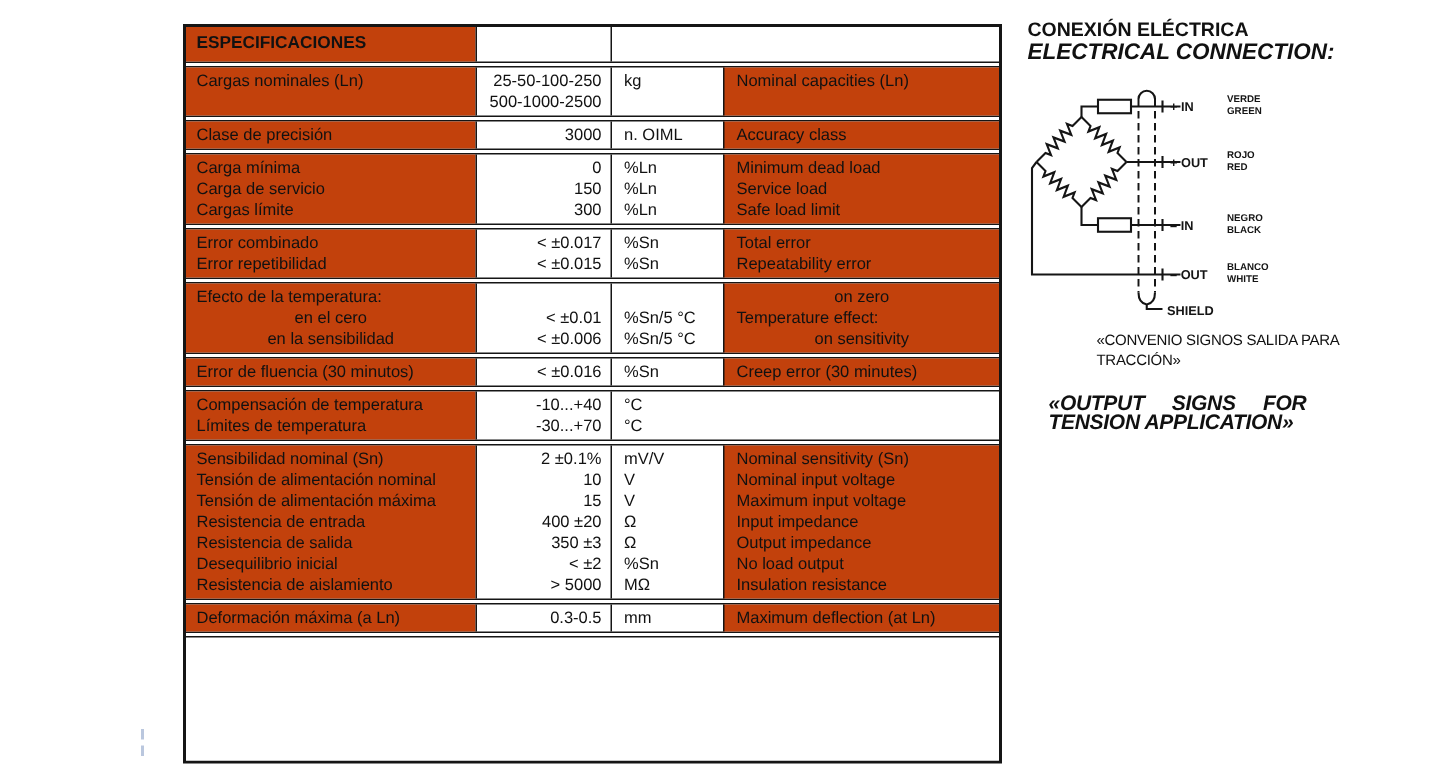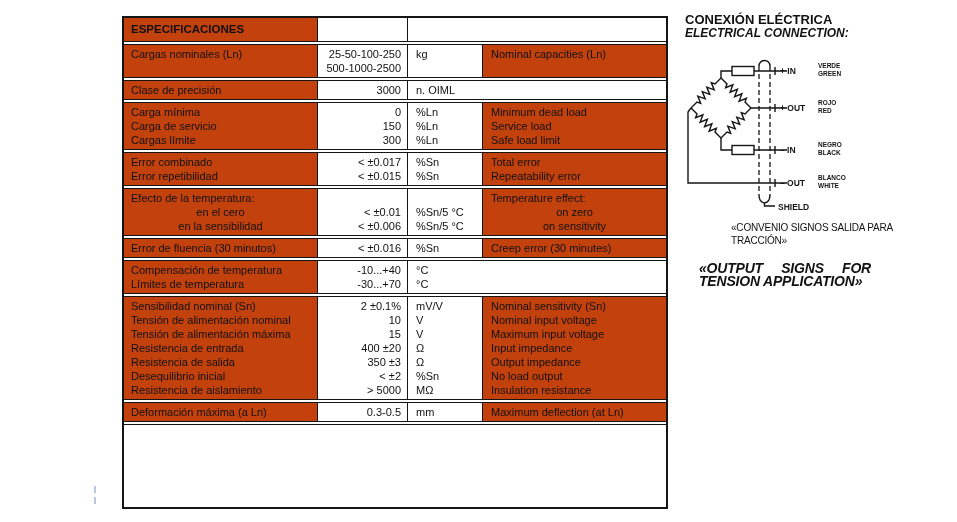--- a/index.html
+++ b/index.html
@@ -29,21 +29,21 @@
   .c2 .line{text-align:right;padding-right:6px;}
   .c3 .line{padding-left:8px;}
   .c4 .line{padding-left:8px;}
   .line.center{text-align:center;padding-left:0;}
   .empty{flex:1 1 auto;margin-top:2px;border-top:1px solid #151515;background:#fff;}
 
   
   .dg-title{position:absolute;left:685px;top:12px;width:160px;text-align:left;
             font-weight:bold;font-size:13px;white-space:pre;}
   .dg-subtitle{position:absolute;left:685px;top:26px;width:160px;text-align:left;
-            font-weight:bold;font-style:italic;font-size:12px;white-space:pre;}
+            font-weight:bold;font-style:italic;font-size:15px;white-space:pre;}
   .bridge{position:absolute;left:685px;top:50px;}
   .w{fill:none;stroke:#151515;stroke-width:1.4;}
   .dash{fill:none;stroke:#151515;stroke-width:1.3;stroke-dasharray:5 3;}
   .rbox{fill:#fff;stroke:#151515;stroke-width:1.4;}
   .sig{font-family:"Liberation Sans",sans-serif;font-weight:bold;font-size:8.5px;fill:#151515;}
   .clr{font-family:"Liberation Sans",sans-serif;font-weight:bold;font-size:6.5px;fill:#151515;}
   .note-es{position:absolute;left:731px;top:222px;width:172px;
            font-weight:normal;font-size:10px;line-height:12.5px;letter-spacing:-0.2px;}
   .note-en{position:absolute;left:699px;top:262px;width:172px;
            font-weight:bold;font-style:italic;font-size:14px;line-height:12.5px;
@@ -82,20 +82,23 @@
       <div class="group">
         <div class="col c1 tint">
           <div class="line">Clase de precisión</div>
         </div>
         <div class="col c2">
           <div class="line">3000</div>
         </div>
         <div class="col c3">
           <div class="line">n. OIML</div>
         </div>
+        <div class="col c4 tint">
+          <div class="line">Accuracy class</div>
+        </div>
       </div>
       <div class="group">
         <div class="col c1 tint">
           <div class="line">Carga mínima</div>
           <div class="line">Carga de servicio</div>
           <div class="line">Cargas límite</div>
         </div>
         <div class="col c2">
           <div class="line">0</div>
           <div class="line">150</div>
@@ -140,22 +143,22 @@
           <div class="line">&nbsp;</div>
           <div class="line">&lt; ±0.01</div>
           <div class="line">&lt; ±0.006</div>
         </div>
         <div class="col c3">
           <div class="line">&nbsp;</div>
           <div class="line">%Sn/5 °C</div>
           <div class="line">%Sn/5 °C</div>
         </div>
         <div class="col c4 tint">
+          <div class="line center">on zero</div>
           <div class="line">Temperature effect:</div>
-          <div class="line center">on zero</div>
           <div class="line center">on sensitivity</div>
         </div>
       </div>
       <div class="group">
         <div class="col c1 tint">
           <div class="line">Error de fluencia (30 minutos)</div>
         </div>
         <div class="col c2">
           <div class="line">&lt; ±0.016</div>
         </div>

